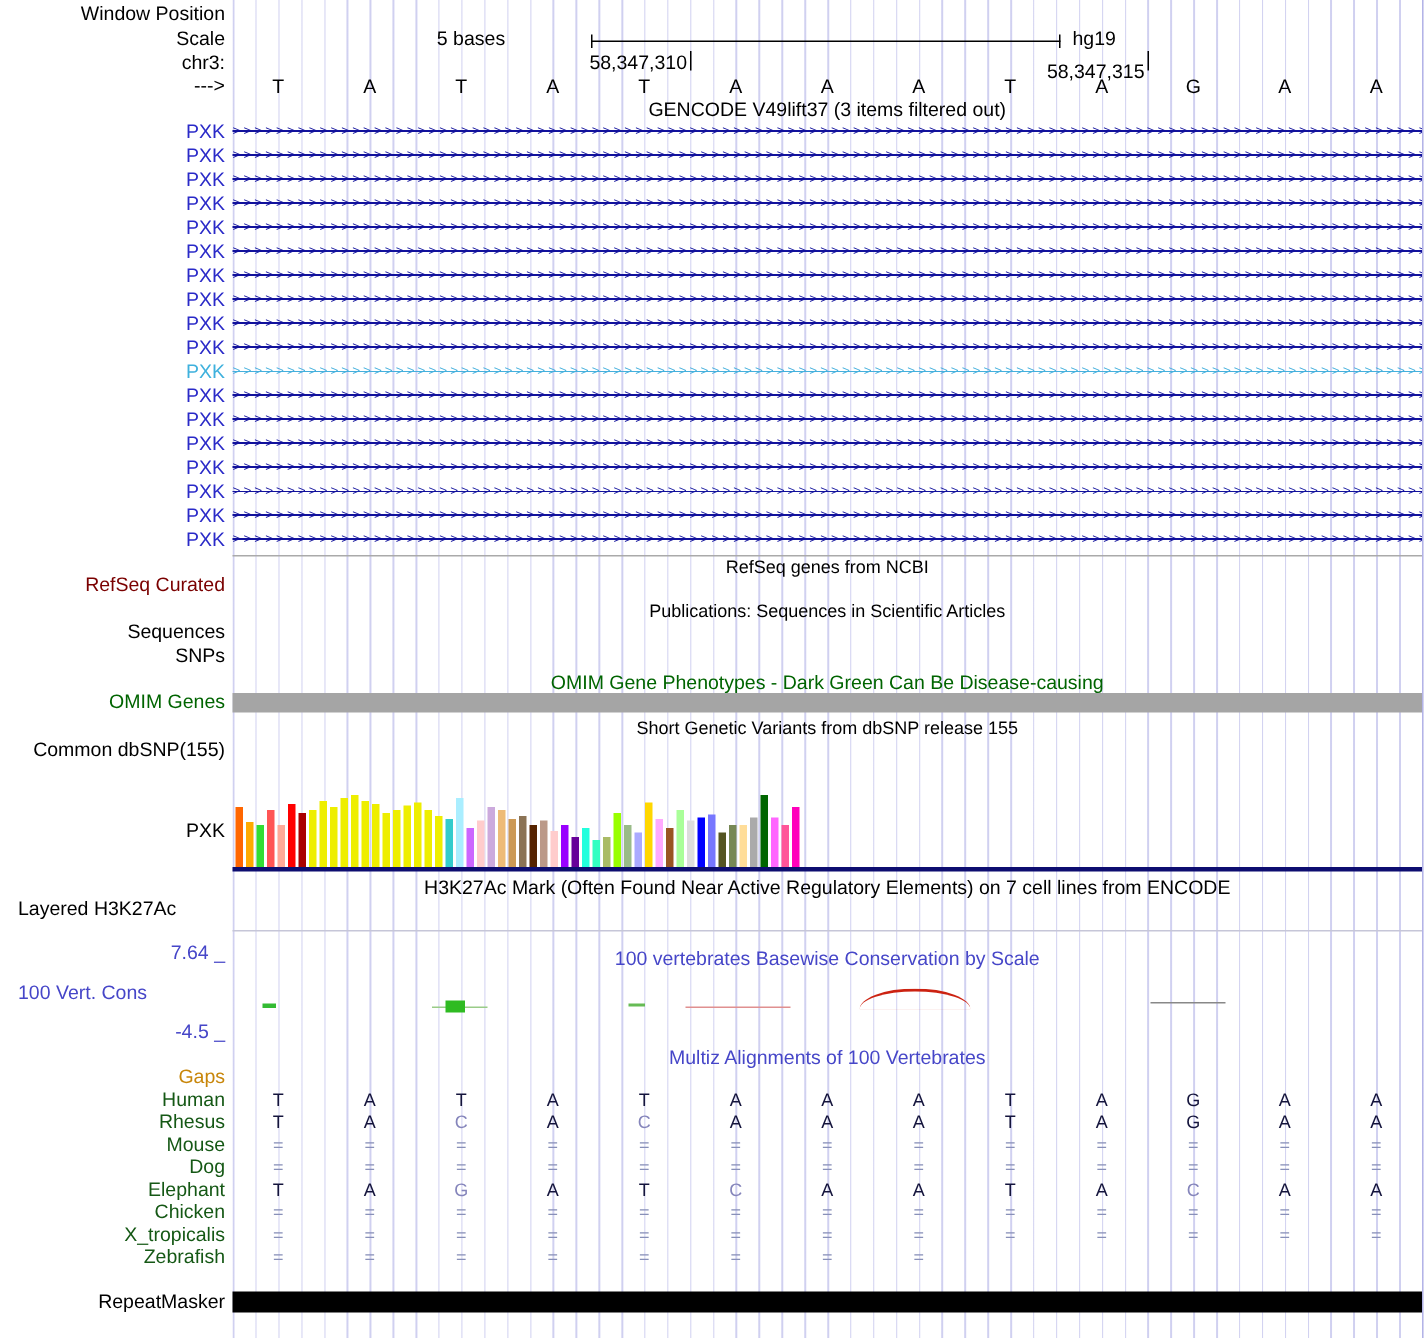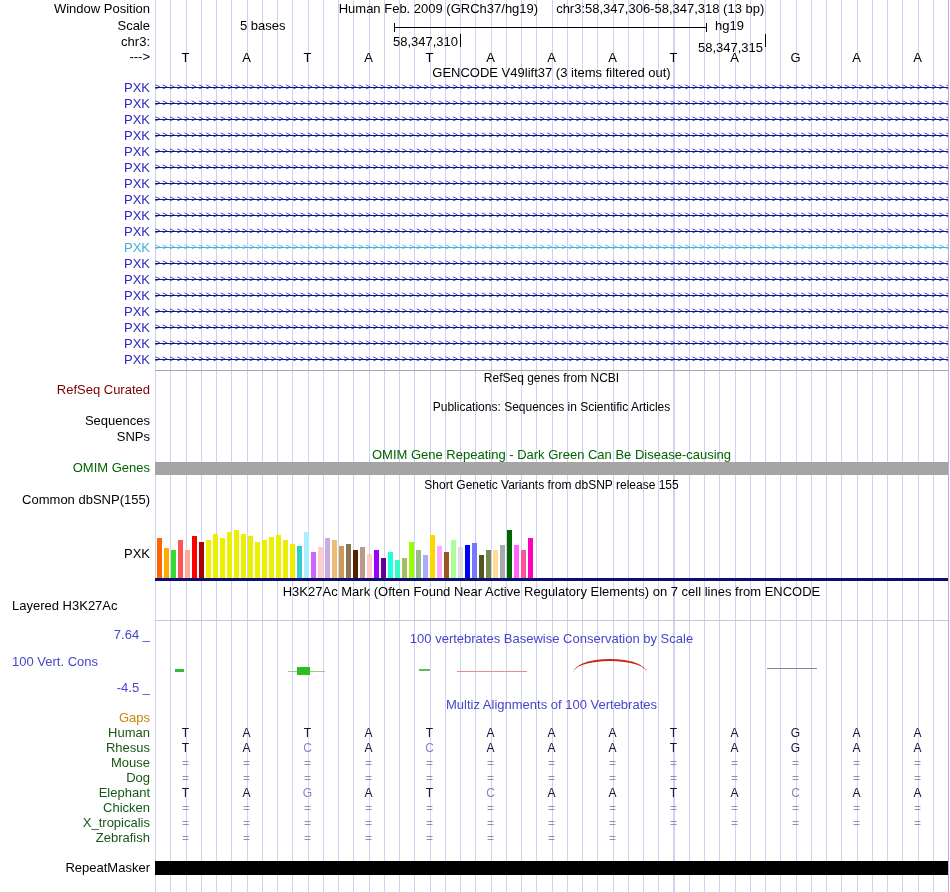--- a/index.html
+++ b/index.html
@@ -38,26 +38,23 @@
   .arc { position:absolute; border-top:2px solid; border-radius:50% 50% 0 0 / 100% 100% 0 0; }
 </style>
 </head>
 <body>
 
 <div id="browser">
 
   <div id="gridlines" class="abs"></div>
 
   <div class="leftlab" style="top:2px">Window Position</div>
-  <div class="titles t13" style="top:2px">
-    <span>Human Feb. 2009 (GRCh37/hg19)</span><span class="hsep"></span><span>chr3:58,347,306-58,347,318 (13 bp)</span>
-  </div>
 
   <div class="leftlab" style="top:19px">Scale</div>
-  <div class="abs t13" style="top:19px; left:240px; width:148px; text-align:left; line-height:14px">5 bases</div>
+  <div class="abs t13" style="top:19px; left:240px; width:148px; text-align:center; line-height:14px">5 bases</div>
   <div class="scale-line" style="top:27px; left:394px; width:313px"></div>
   <div class="tick" style="top:23px; left:394px; height:9px"></div>
   <div class="tick" style="top:23px; left:706px; height:9px"></div>
   <div class="abs t13" style="top:19px; left:715px; line-height:14px">hg19</div>
 
   <div class="leftlab" style="top:35px">chr3:</div>
   <div class="abs coordnum" style="top:35px; left:358px; width:100px">58,347,310</div>
   <div class="tick" style="top:34px; left:460px; height:13px"></div>
   <div class="abs coordnum" style="top:41px; left:663px; width:100px">58,347,315</div>
   <div class="tick" style="top:34px; left:765px; height:13px"></div>
@@ -120,21 +117,21 @@
     </div>
 
   <div class="hline" style="top:370px; left:155px; width:793px; background:#aaaaaa"></div>
   <div class="titles t12" style="top:371px">RefSeq genes from NCBI</div>
   <div class="leftlab" style="top:383px; color:#7a0000">RefSeq Curated</div>
 
   <div class="titles t12" style="top:400px">Publications: Sequences in Scientific Articles</div>
   <div class="leftlab" style="top:414px">Sequences</div>
   <div class="leftlab" style="top:430px">SNPs</div>
 
-  <div class="titles t13" style="top:448px; color:#006400">OMIM Gene Repeating - Dark Green Can Be Disease-causing</div>
+  <div class="titles t13" style="top:448px; color:#006400">OMIM Gene Phenotypes - Dark Green Can Be Disease-causing</div>
   <div class="abs" style="top:462px; left:155px; width:793px; height:13px; background:#a5a5a5"></div>
   <div class="leftlab" style="top:461px; color:#006400">OMIM Genes</div>
 
   <div class="titles t12" style="top:478px">Short Genetic Variants from dbSNP release 155</div>
   <div class="leftlab" style="top:493px">Common dbSNP(155)</div>
 
   <div id="gtex-bars" class="abs" style="top:530px; left:155px; width:793px; height:50px">
       <div class="gtexbar" style="left: 2px; height: 42px; background: rgb(255, 102, 0);"></div>
       <div class="gtexbar" style="left: 9px; height: 32px; background: rgb(255, 170, 0);"></div>
       <div class="gtexbar" style="left: 16px; height: 30px; background: rgb(51, 221, 51);"></div>

